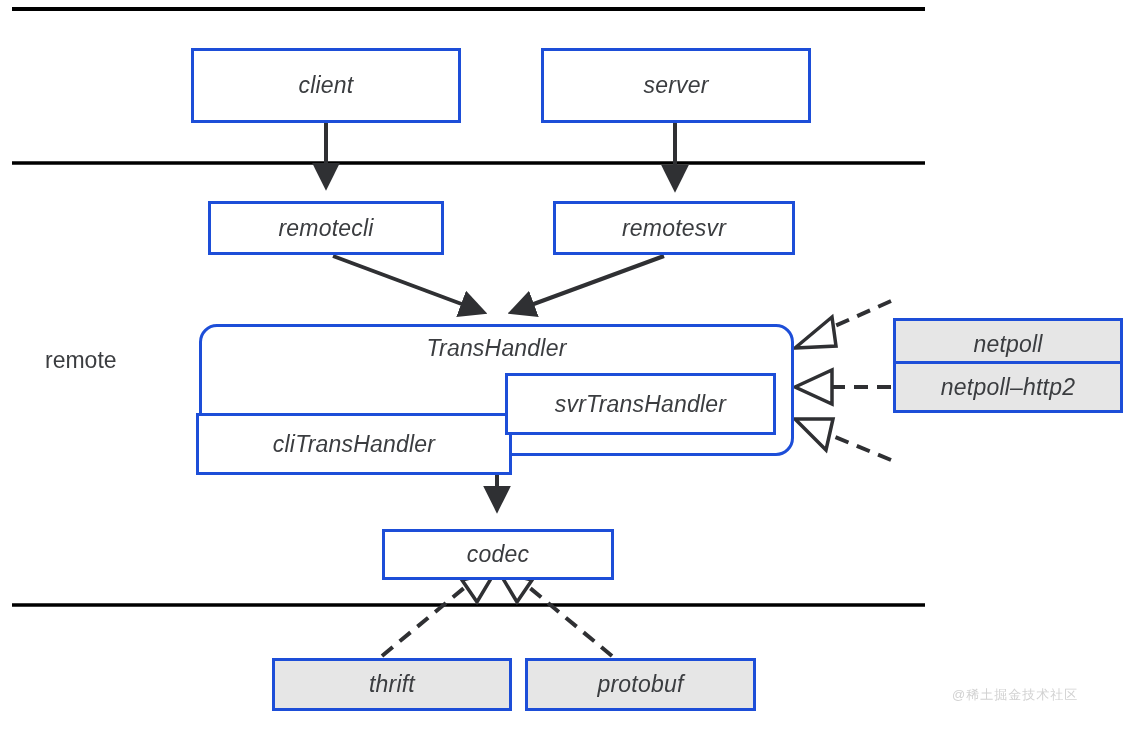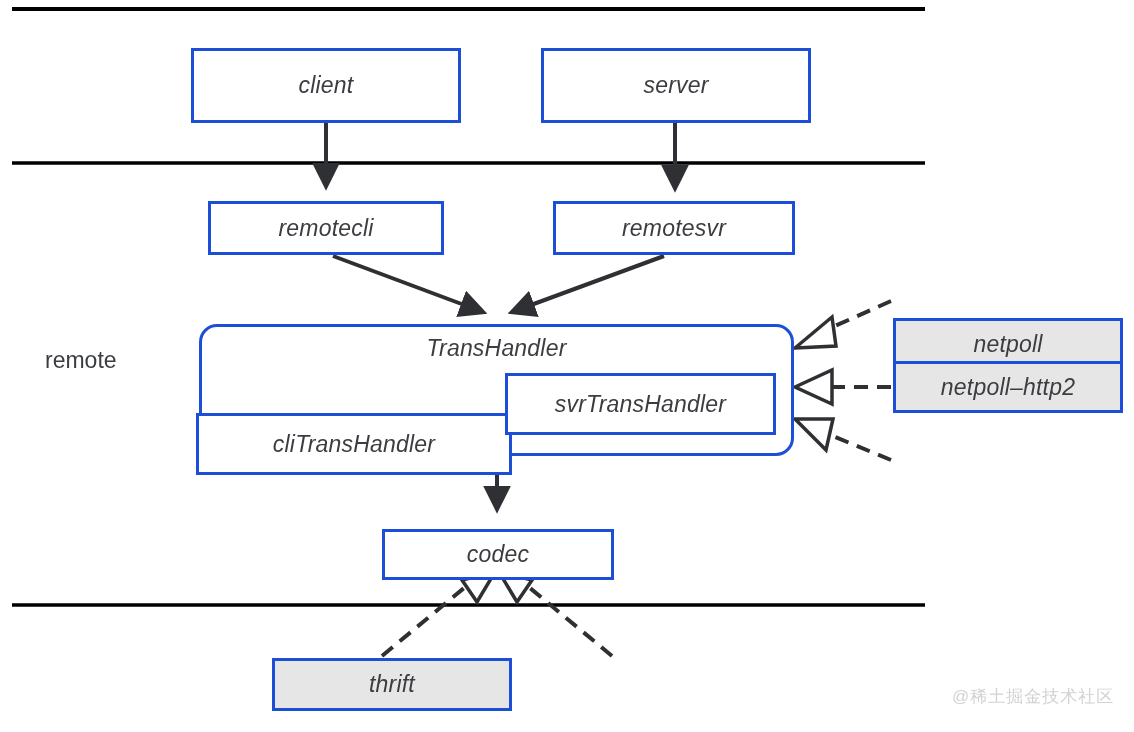--- a/index.html
+++ b/index.html
@@ -59,21 +59,21 @@
   .side-label {
     position: absolute;
     color: #3b3d40;
     font-size: 23px;
     line-height: 1;
     white-space: nowrap;
   }
   .watermark {
     position: absolute;
     color: #d2d2d2;
-    font-size: 17px;
+    font-size: 13px;
     line-height: 1;
     white-space: nowrap;
     letter-spacing: 1px;
   }
 </style>
 </head>
 <body>
 
 <div id="stage">
 
@@ -165,16 +165,19 @@
 
   <div class="node gray" style="left:893px; top:361px; width:230px; height:52px;">
     <span>netpoll–http2</span>
   </div>
 
 
   <div class="node gray" style="left:256px; top:658px; width:240px; height:53px;margin-left:16px;">
     <span>thrift</span>
   </div>
 
+  <div class="node gray" style="left:525px; top:658px; width:231px; height:53px;">
+    <span>protobuf</span>
+  </div>
 
   <div class="watermark" style="left:952px; top:688px;">@稀土掘金技术社区</div>
 
 </div>
 
 </body></html>

